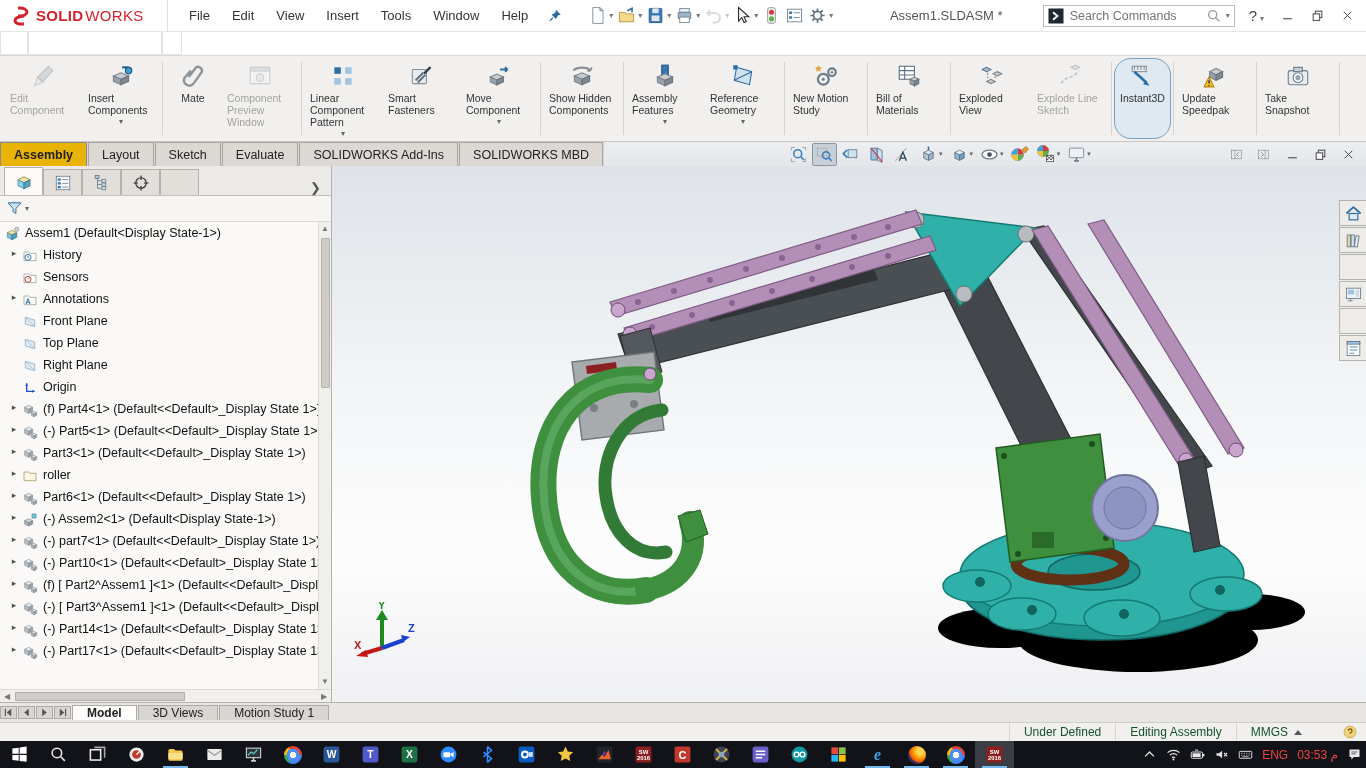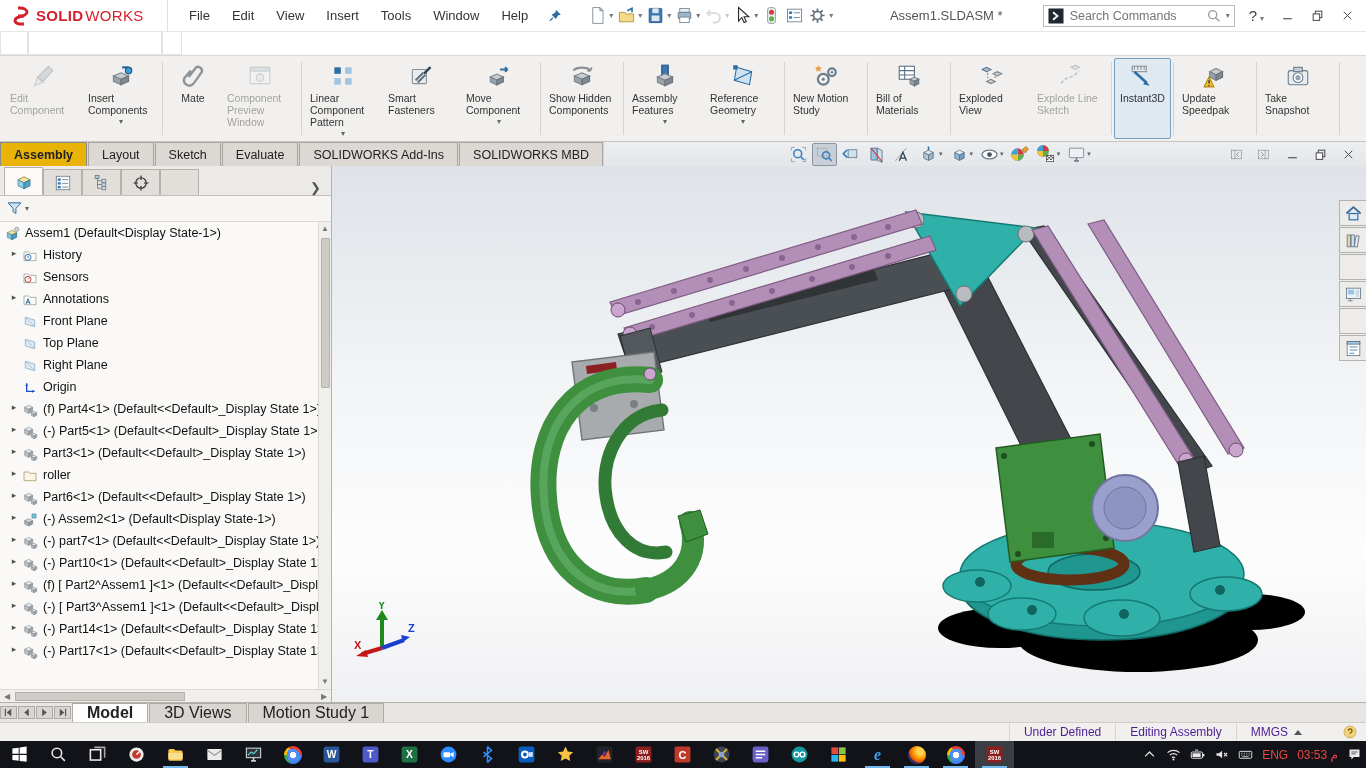--- a/index.html
+++ b/index.html
@@ -40,21 +40,21 @@
   #subrow .c1{width:28px;} #subrow .c2{width:134px;} #subrow .c3{width:20px;}
 
   
   #ribbon{height:86px;background:#f1f0ee;display:flex;align-items:stretch;padding:2px 0 2px 4px;border-bottom:1px solid #c9c6c2;}
   .rbtn{display:flex;flex-direction:column;align-items:center;justify-content:flex-start;
     padding:4px 5px 1px 5px;min-width:56px;max-width:78px;border:1px solid transparent;border-radius:2px;}
   .rbtn svg{width:26px;height:26px;flex:0 0 auto;}
   .rbtn .lbl{font-size:10.5px;line-height:12px;color:#333;text-align:left;margin-top:3px;white-space:pre-line;}
   .rbtn .caret{font-size:8px;color:#666;margin-top:1px;height:9px;}
   .rbtn.disabled{opacity:.42;}
-  .rbtn.active{background:#dfe9f2;border-color:#76a0c2;}
+  .rbtn.active{background:#dfe9f2;border-color:#76a0c2;border-radius:17px;}
   .rsep{width:1px;background:#d7d4d0;margin:4px 2px;}
 
   
   #tabrow{height:24px;display:flex;align-items:stretch;background:#d8d5d0;}
   #cmdtabs{display:flex;align-items:stretch;}
   .ctab{font-size:12.5px;color:#222;padding:0 13px;display:flex;align-items:center;background:#dcd9d5;border:1px solid #a9a5a0;border-bottom:none;margin-right:1px;}
   .ctab.active{background:#eab308;font-weight:bold;border-color:#8a8a8a;}
   #tabrow .rest{flex:1;background:linear-gradient(#eceef1,#e4e7ea);display:flex;align-items:center;}
   #headsup{display:flex;align-items:center;margin-left:182px;gap:1px;}
   .hbtn{display:flex;align-items:center;padding:1px 2px;border:1px solid transparent;border-radius:2px;}
@@ -102,26 +102,26 @@
   .tealD{fill:#1f968f;stroke:#11655f;stroke-width:1.5;}
   .purp{fill:var(--model-purple);stroke:#7d5c84;stroke-width:1.2;}
   .darkm{fill:var(--model-dark);stroke:#2c2f32;stroke-width:1.2;}
   .darkm2{fill:#43474b;stroke:#2c2f32;stroke-width:1.2;}
   .greenm{fill:var(--model-green);stroke:#245c24;stroke-width:1.5;}
 
   
   #bottomrow{height:20px;background:#e8e6e2;display:flex;align-items:stretch;border-top:1px solid #b5b2ad;}
   .navb{width:17px;display:flex;align-items:center;justify-content:center;background:#d9d6d1;border:1px solid #aeaba6;margin-right:1px;}
   .navb svg{width:11px;height:11px;}
-  .btab{font-size:16px;color:#222;padding:0 14px;display:flex;align-items:center;background:#d9d6d1;border:1px solid #aeaba6;border-bottom:none;margin-right:1px;}
+  .btab{font-size:12px;color:#222;padding:0 14px;display:flex;align-items:center;background:#d9d6d1;border:1px solid #aeaba6;border-bottom:none;margin-right:1px;}
   .btab.active{background:#fdfdfc;font-weight:bold;}
   #bottomrow .filler{flex:1;}
 
   
-  #statusbar{height:19px;background:#f1f0ee;border-top:1px solid #cfcdc9;display:flex;align-items:center;font-size:12px;color:#4c1d95;}
+  #statusbar{height:19px;background:#f1f0ee;border-top:1px solid #cfcdc9;display:flex;align-items:center;font-size:12px;color:#14532d;}
   #statusright{margin-left:auto;display:flex;align-items:center;height:100%;}
   .stitem{padding:0 14px;border-left:1px solid #d8d5d1;height:100%;display:flex;align-items:center;gap:6px;}
   .stcaret{width:0;height:0;border-left:4px solid transparent;border-right:4px solid transparent;border-bottom:5px solid #555;}
   #stico{width:16px;height:16px;margin:0 8px 0 26px;}
 
   
   #taskbar{height:27px;background:var(--taskbar-bg);display:flex;align-items:stretch;}
   #tbicons{display:flex;align-items:stretch;}
   .tb-item{width:39px;display:flex;align-items:center;justify-content:center;position:relative;}
   .tb-item svg{width:19px;height:19px;}

